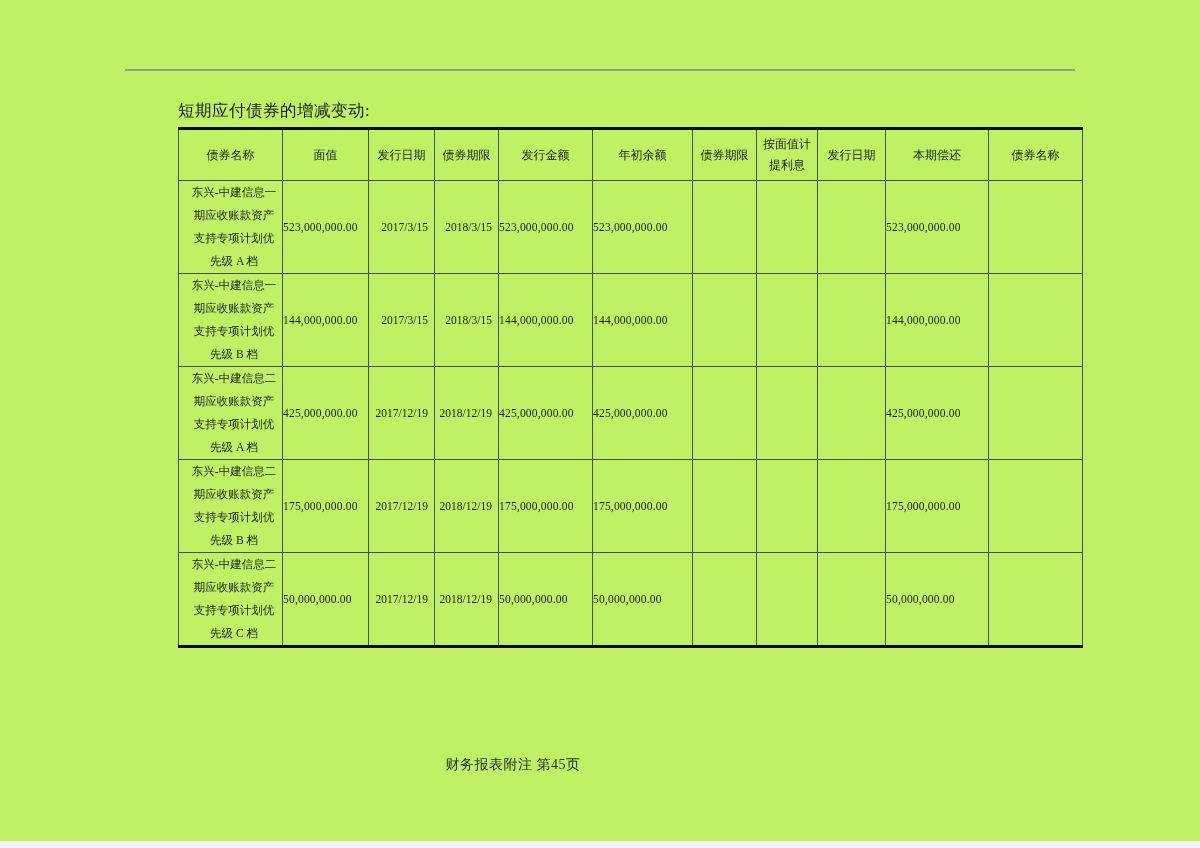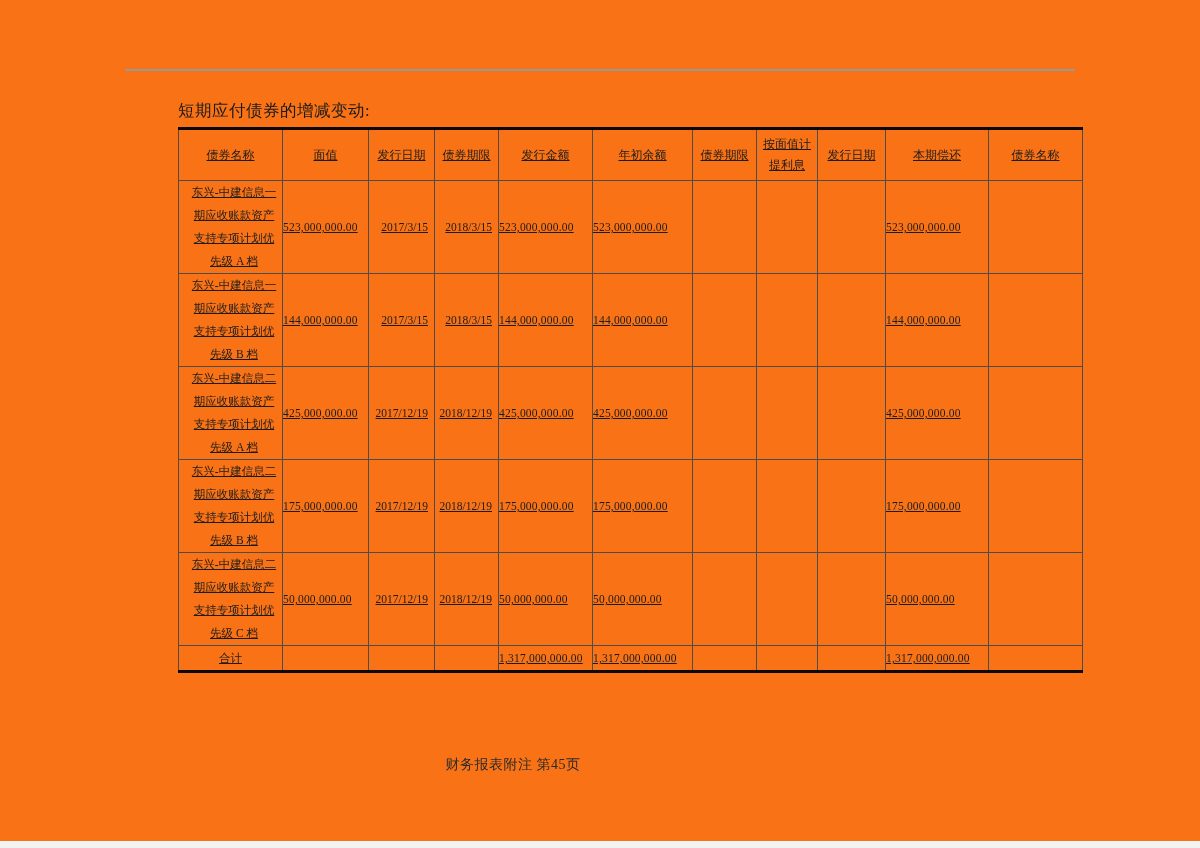--- a/index.html
+++ b/index.html
@@ -7,21 +7,21 @@
   body {
     width: 1200px; height: 848px;
     font-family: "Liberation Serif", "DejaVu Serif", serif;
     color: #1c1c1c;
     position: relative;
     overflow: hidden;
   }
   .page {
     position: absolute; left: 0; top: 0;
     width: 1200px; height: 848px;
-    background: #f97316;
+    background: #bef264;
   }
   .bottom-edge {
     position: absolute; left: 0; bottom: 0;
     width: 1200px; height: 7px;
     background: #f3f3f4;
   }
   .top-rule {
     position: absolute; left: 125px; top: 69px;
     width: 950px; height: 2px;
     background: #989898;
@@ -31,21 +31,20 @@
     font-size: 16.5px; letter-spacing: 0.5px;
     color: #1a1a1a;
   }
   .bond-table {
     position: absolute; left: 178px; top: 127px;
     width: 904px;
     border-collapse: collapse;
     table-layout: fixed;
     border-top: 3px solid #0a0a0a;
     border-bottom: 3px solid #0a0a0a;
-    text-decoration: underline;
   }
   .bond-table th, .bond-table td {
     border: 1px solid #4d4d4d;
     font-weight: normal;
     vertical-align: middle;
     overflow: hidden;
   }
   .bond-table th {
     font-size: 12px;
     text-align: center;
@@ -187,33 +186,20 @@
         <td class="cell-date">2017/12/19</td>
         <td class="cell-date">2018/12/19</td>
         <td class="cell-num">50,000,000.00</td>
         <td class="cell-num">50,000,000.00</td>
         <td class="cell-num"></td>
         <td class="cell-num"></td>
         <td class="cell-num"></td>
         <td class="cell-num">50,000,000.00</td>
         <td class="cell-num"></td>
       </tr>
-      <tr class="row-total">
-        <td class="cell-total-label">合计</td>
-        <td class="cell-num"></td>
-        <td class="cell-date"></td>
-        <td class="cell-date"></td>
-        <td class="cell-num">1,317,000,000.00</td>
-        <td class="cell-num">1,317,000,000.00</td>
-        <td class="cell-num"></td>
-        <td class="cell-num"></td>
-        <td class="cell-num"></td>
-        <td class="cell-num">1,317,000,000.00</td>
-        <td class="cell-num"></td>
-      </tr>
     </tbody>
   </table>
 
   <div class="page-footer">财务报表附注 第45页</div>
 
   <div class="bottom-edge"></div>
 
 </div>
 
 </body></html>

